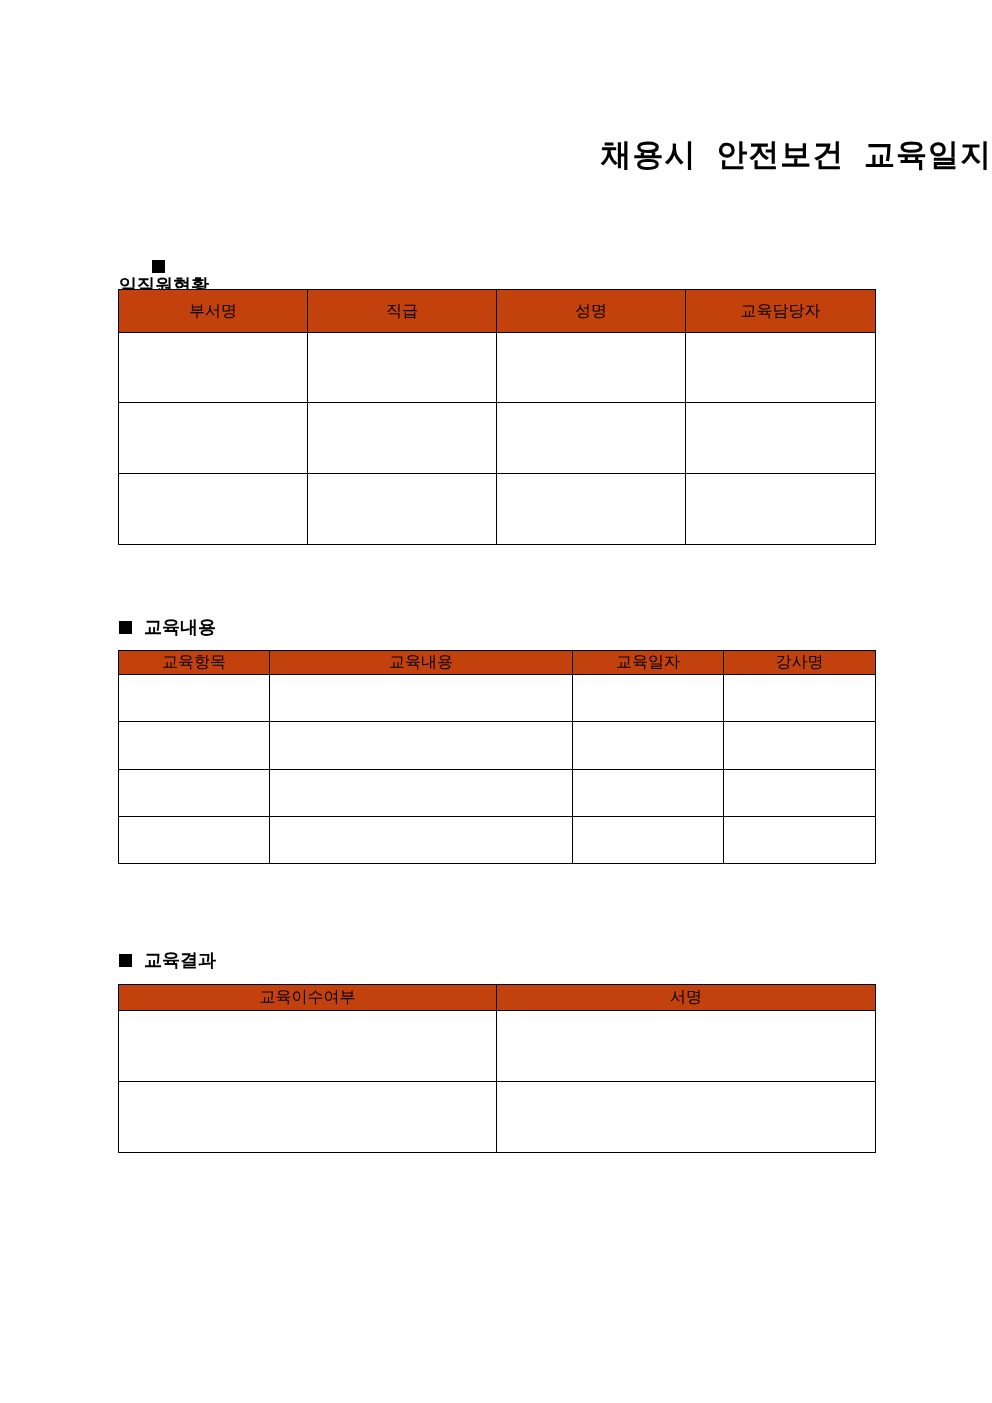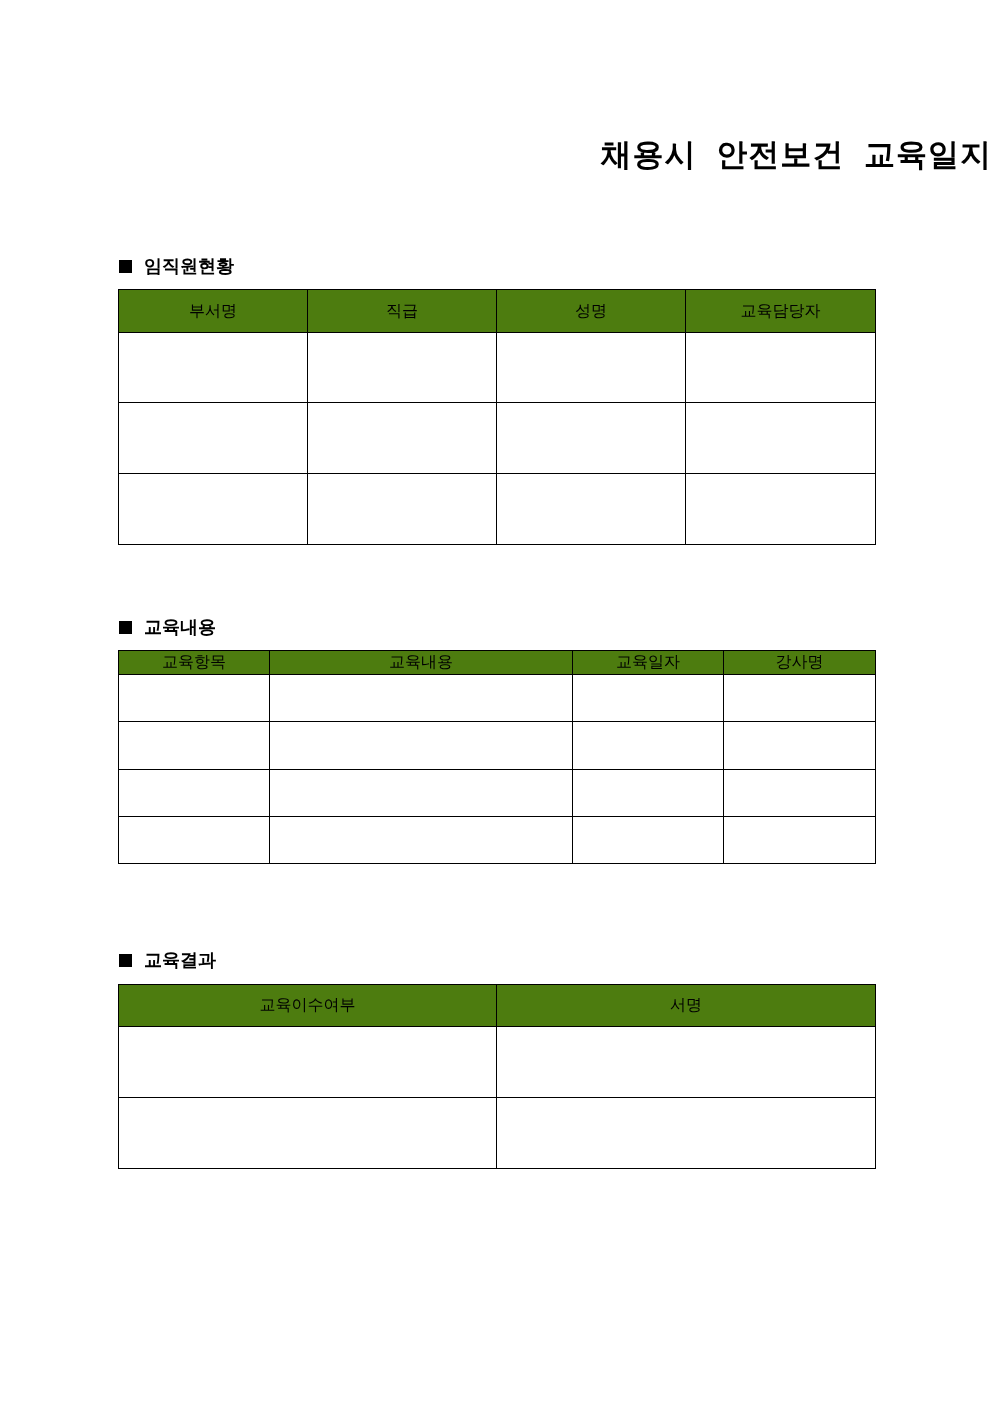--- a/index.html
+++ b/index.html
@@ -2,28 +2,28 @@
 <html><head>
 <meta charset="utf-8">
 <style>
   html, body { margin: 0; padding: 0; background: #ffffff; }
   body { width: 992px; height: 1403px; position: relative; font-family: "DejaVu Sans", sans-serif; color: #000; }
   .title { position: absolute; left: 0; width: 992px; top: 134px; text-align: right; font-size: 31px; font-weight: bold; letter-spacing: 1px; word-spacing: 8px; }
   .section-heading { position: absolute; left: 119px; font-size: 18px; font-weight: bold; display: flex; align-items: center; }
   .section-heading .bullet { display: inline-block; width: 13px; height: 13px; background: #000; margin-right: 12px; }
   table { position: absolute; left: 118px; width: 757px; border-collapse: collapse; table-layout: fixed; }
   td, th { border: 1px solid #000; padding: 0; font-weight: normal; font-size: 16px; text-align: center; vertical-align: middle; }
-  th { background: #4d7c0f; }
+  th { background: #c2410c; }
 </style>
 </head>
 <body>
 
 <div class="title">채용시 안전보건 교육일지</div>
 
-<div class="section-heading" style="top:254px;">
+<div class="section-heading" style="top:260px;flex-direction:column;">
   <span class="bullet"></span>
   <span>임직원현황</span>
 </div>
 <table style="top:289px;">
   <colgroup>
       <col style="width:189px">
       <col style="width:189px">
       <col style="width:189px">
       <col style="width:190px">
     </colgroup>
@@ -103,21 +103,21 @@
 <div class="section-heading" style="top:948px;justify-content:space-between;">
   <span class="bullet"></span>
   <span>교육결과</span>
 </div>
 <table style="top:984px;">
   <colgroup>
       <col style="width:378px">
       <col style="width:379px">
     </colgroup>
   <tbody>
-      <tr style="height:42px;border-radius:15px;">
+      <tr style="height:26px;border-radius:15px;">
     <th>교육이수여부</th>
     <th>서명</th>
   </tr>
   <tr style="height:71px;">
     <td></td>
     <td></td>
   </tr>
   <tr style="height:71px;">
     <td></td>
     <td></td>

